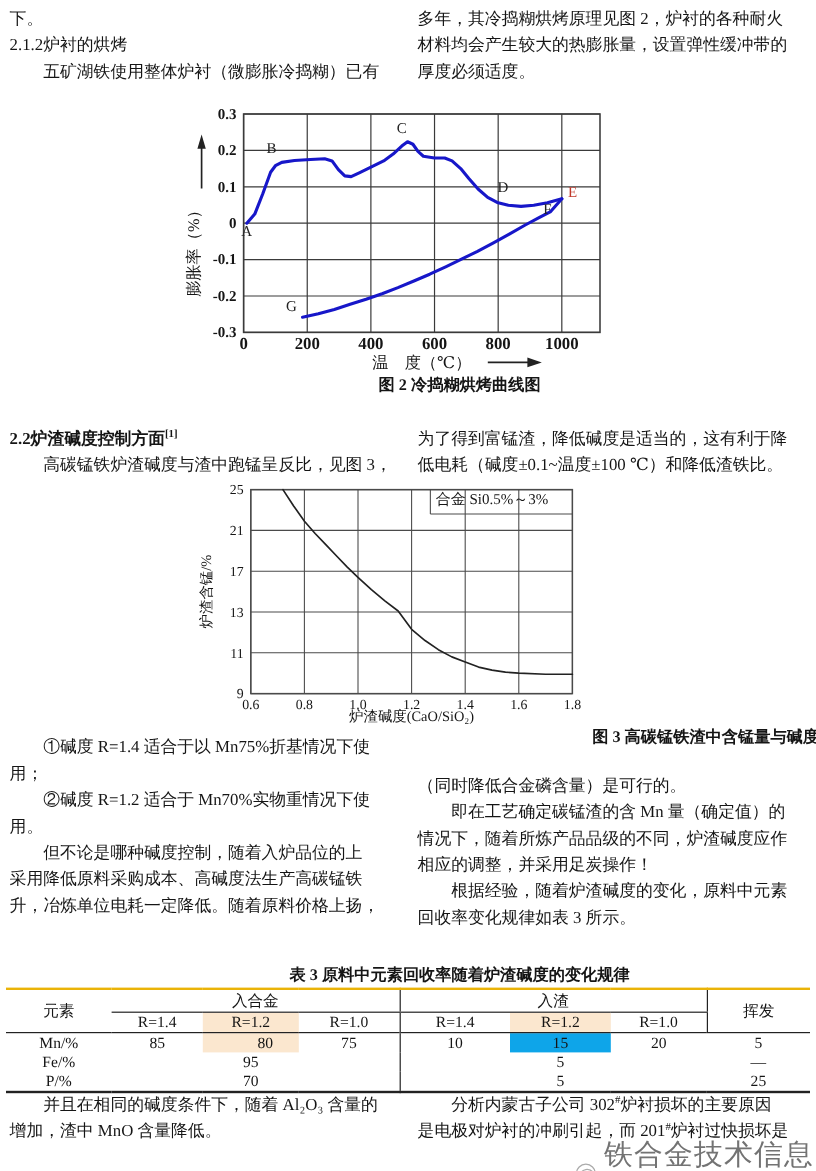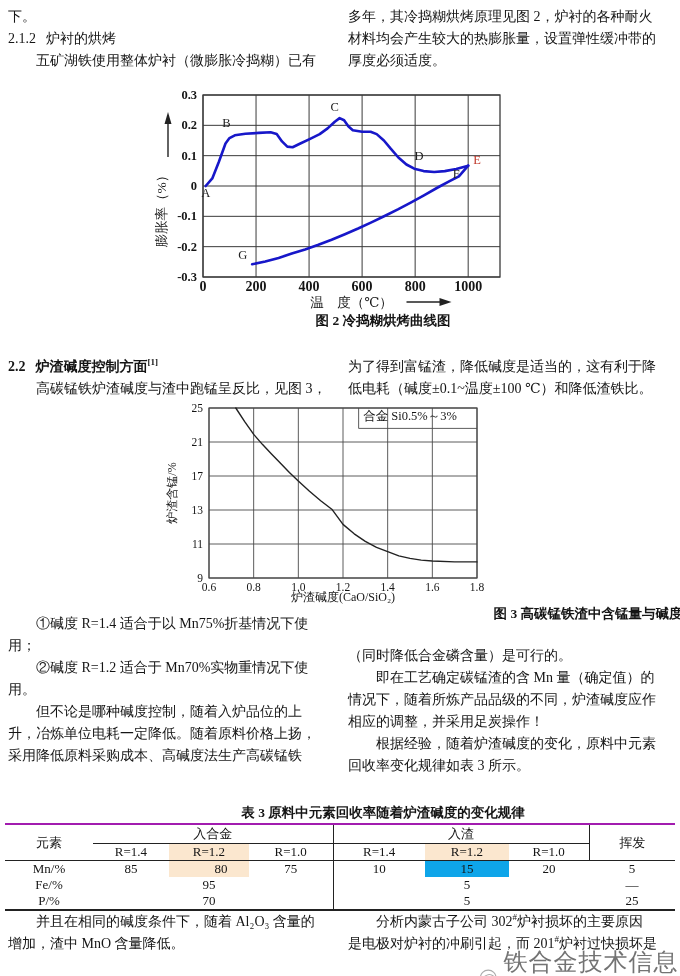--- a/index.html
+++ b/index.html
@@ -1,27 +1,27 @@
 <!DOCTYPE html>
 <html><head>
 <meta charset="utf-8">
 <style>
   html,body{margin:0;padding:0;background:#fff;}
   .page{position:relative;width:680px;height:976px;background:#fff;overflow:hidden;
         font-family:"Liberation Serif","DejaVu Serif",serif;color:#151515;}
   .col{position:absolute;width:330px;font-size:14px;line-height:22px;}
   .line{white-space:nowrap;}
   .b{font-weight:bold;}
-  .num{margin-right:10px;}
+  .num{}
   sup{font-size:9px;line-height:0;}
   .caption{position:absolute;left:0;width:680px;text-align:center;font-weight:bold;font-size:13.5px;padding-left:43px;}
   .chart{position:absolute;}
   
   .tbl{position:absolute;left:5px;top:823px;width:670px;border-collapse:collapse;
-       border-top:2px solid #a21caf;border-bottom:2px solid #222;font-size:13px;}
+       border-top:2px solid #eab308;border-bottom:2px solid #222;font-size:13px;}
   .tbl th,.tbl td{font-weight:normal;padding:0;text-align:center;}
   .tbl thead tr.h1 th{height:17px;}
   .tbl thead tr.h2 th{height:15px;}
   .tbl tbody td{height:16px;}
   .tbl .grp{border-bottom:1px solid #222;}
   .tbl .gdiv{border-left:1px solid #222;}
   .tbl .vdiv{border-left:1px solid #222;font-family:Liberation Mono, monospace;}
   .tbl tbody tr:first-child td{border-top:1px solid #222;}
   .hl{background:#fbe7cf;}
   
@@ -137,22 +137,22 @@
         <text x="16" y="89" text-anchor="middle" fill="#151515" font-size="12" font-family="'Liberation Serif','DejaVu Serif',serif" transform="rotate(-90 16 89)">炉渣含锰/%</text>
       </svg></div>
   <div class="caption" style="top:605px;text-align:right;">图 3 高碳锰铁渣中含锰量与碱度的关系</div>
 
   <div class="col" style="left:8px;top:613px;">
     <div class="line">　　①碱度 R=1.4 适合于以 Mn75%折基情况下使</div>
     <div class="line">用；</div>
     <div class="line">　　②碱度 R=1.2 适合于 Mn70%实物重情况下使</div>
     <div class="line">用。</div>
     <div class="line">　　但不论是哪种碱度控制，随着入炉品位的上</div>
+    <div class="line">采用降低原料采购成本、高碱度法生产高碳锰铁</div>
     <div class="line">升，冶炼单位电耗一定降低。随着原料价格上扬，</div>
-    <div class="line">采用降低原料采购成本、高碱度法生产高碳锰铁</div>
   </div>
   <div class="col" style="left:348px;top:645px;">
     <div class="line">（同时降低合金磷含量）是可行的。</div>
     <div class="line">　　即在工艺确定碳锰渣的含 Mn 量（确定值）的</div>
     <div class="line">情况下，随着所炼产品品级的不同，炉渣碱度应作</div>
     <div class="line">相应的调整，并采用足炭操作！</div>
     <div class="line">　　根据经验，随着炉渣碱度的变化，原料中元素</div>
     <div class="line">回收率变化规律如表 3 所示。</div>
   </div>
 

